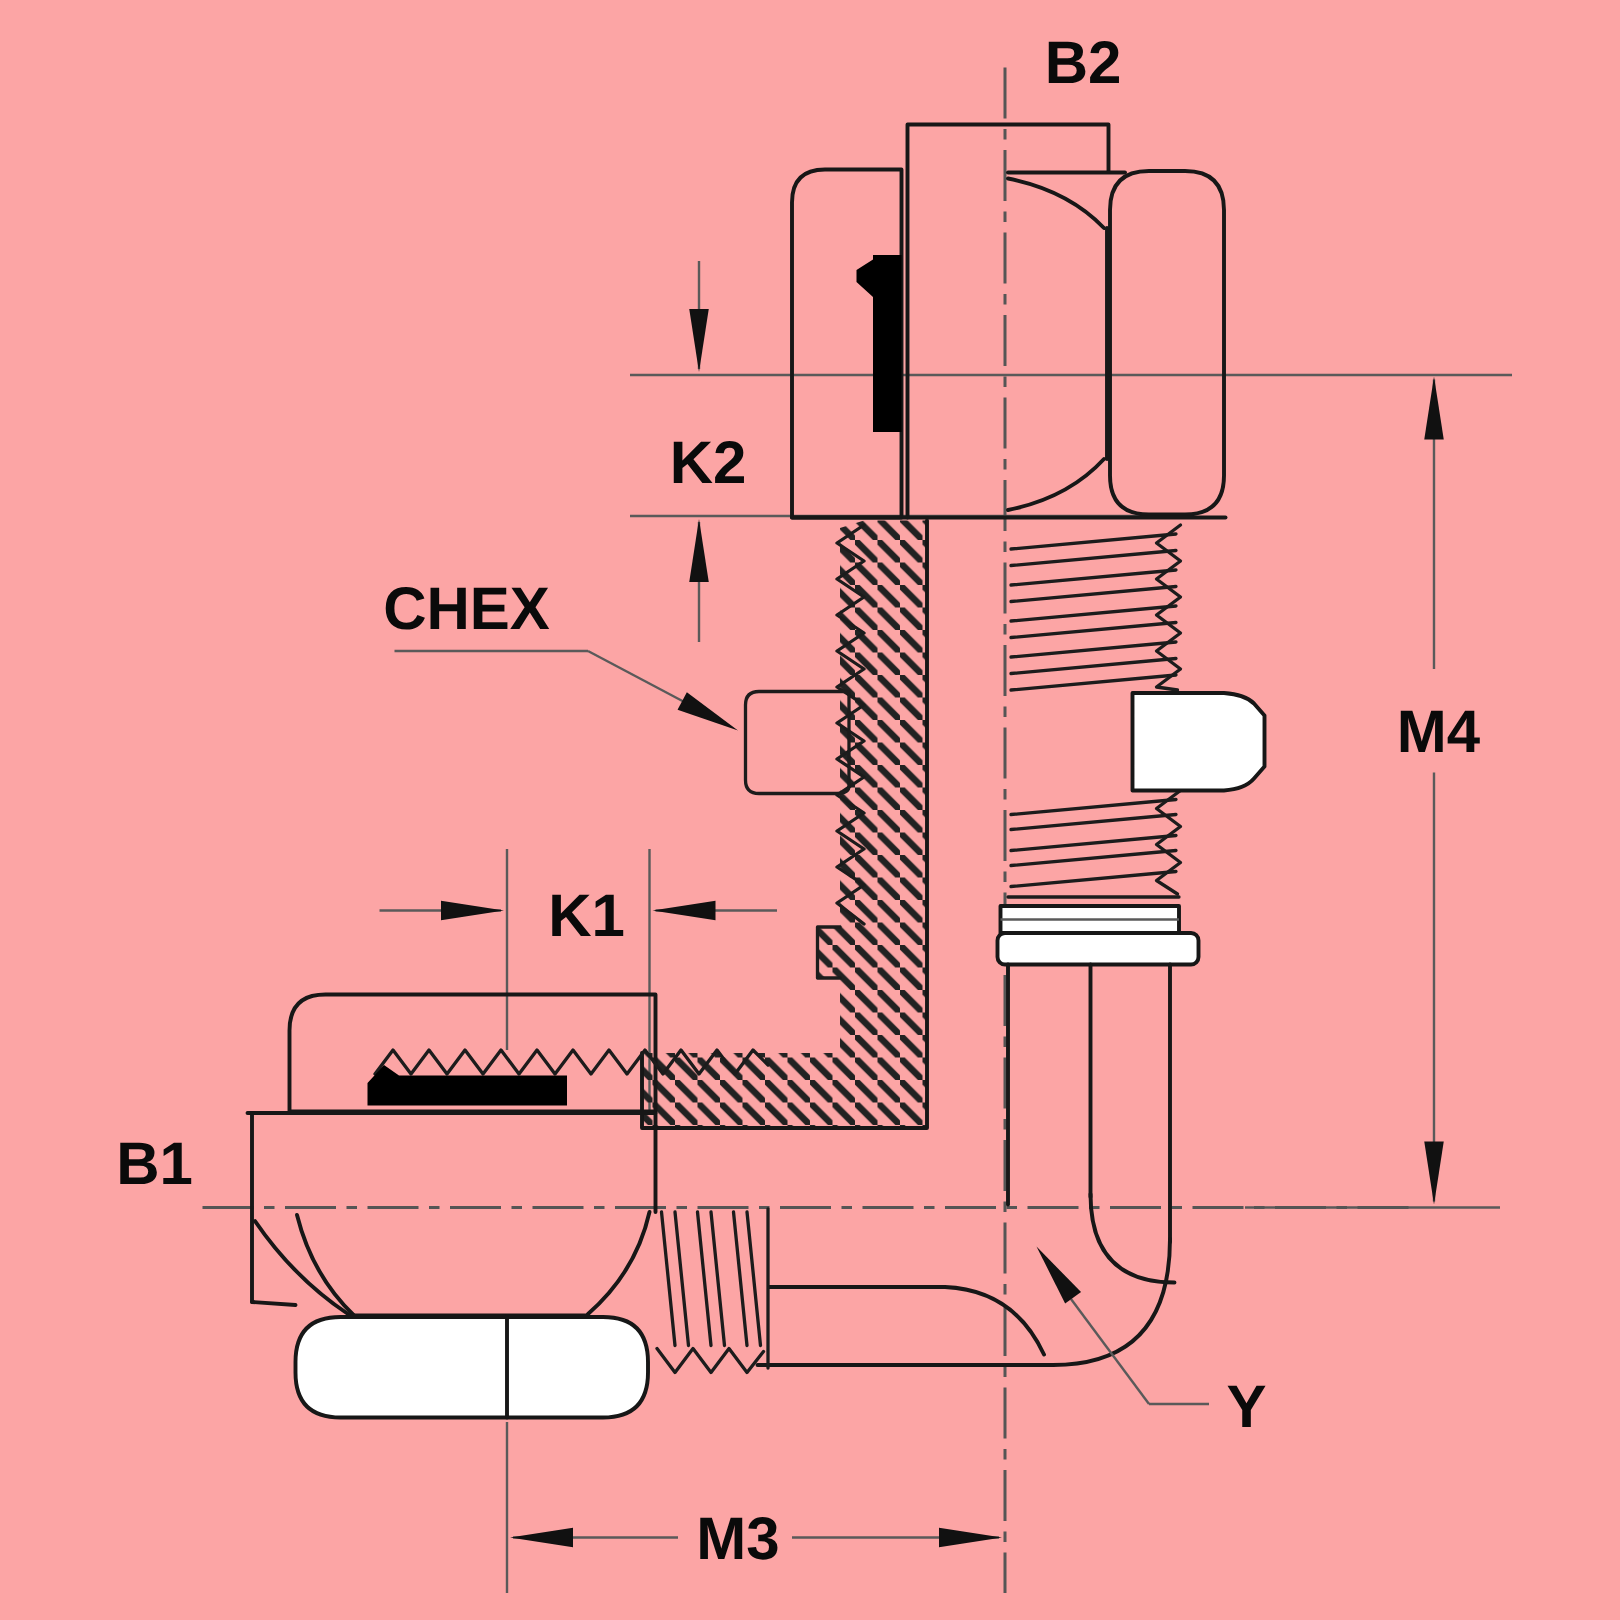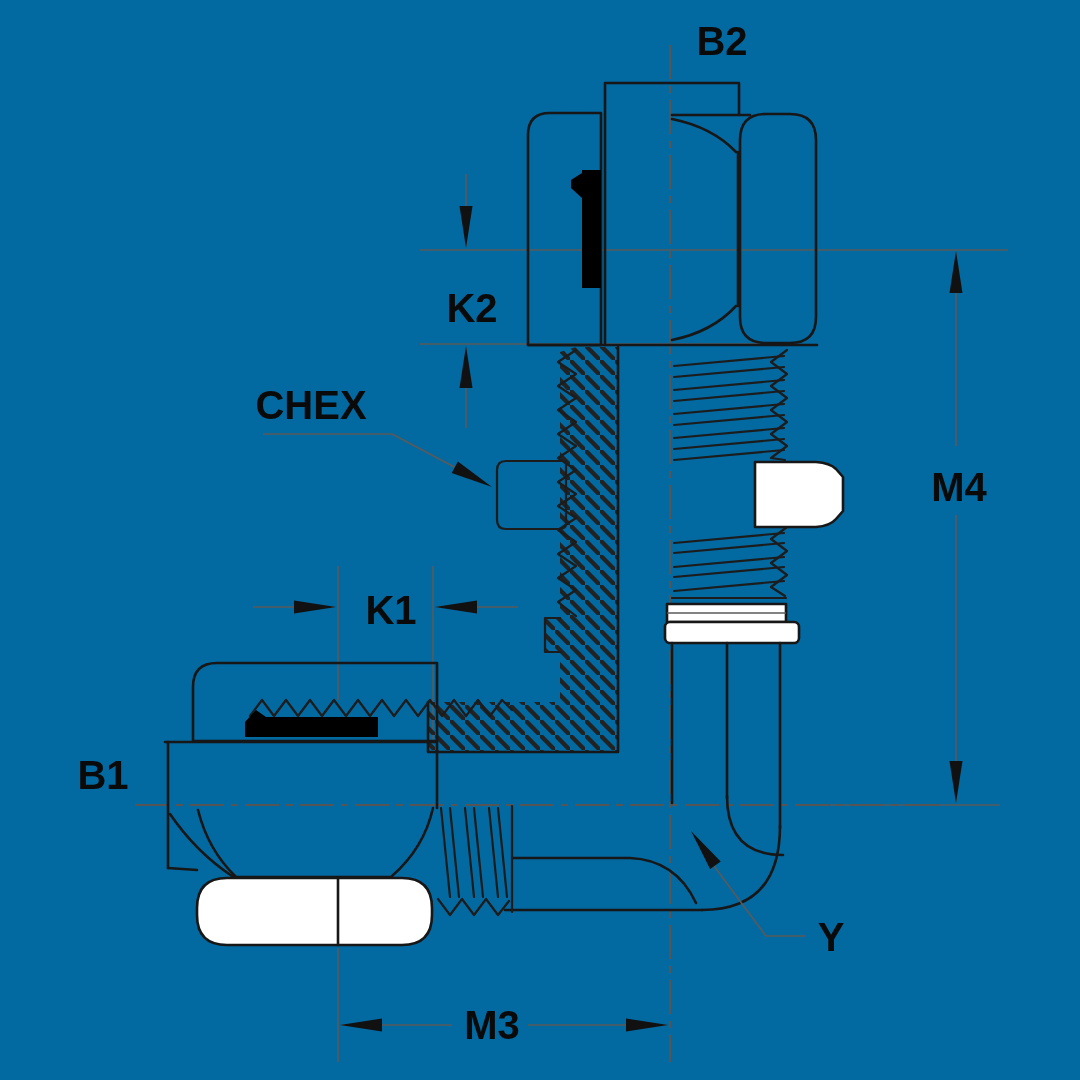--- a/index.html
+++ b/index.html
@@ -1,16 +1,16 @@
 <!DOCTYPE html>
 <html><head>
 <meta charset="utf-8">
 <style>
   html,body{margin:0;padding:0;background:#fff;}
-  #stage{position:relative;width:1080px;height:1080px;background:#0369a1;overflow:hidden;
+  #stage{position:relative;width:1080px;height:1080px;background:#fca5a5;overflow:hidden;
          font-family:"Liberation Sans", sans-serif;}
   svg{position:absolute;left:0;top:0;}
   text{font-family:"Liberation Sans", sans-serif;font-weight:bold;font-size:40px;fill:#0a0a0a;}
   .outline{fill:none;stroke:#171717;stroke-width:2.6;stroke-linejoin:round;stroke-linecap:round;}
   .detail{fill:none;stroke:#1c1c1c;stroke-width:2.2;stroke-linejoin:round;stroke-linecap:round;}
   .thin{fill:none;stroke:#5a5a5a;stroke-width:1.6;}
   .cline{fill:none;stroke:#555;stroke-width:2;stroke-dasharray:34 7 7 7;}
   .ah{fill:#111;stroke:none;}
   .whitefill{fill:#ffffff;stroke:#171717;stroke-width:2.6;stroke-linejoin:round;}
 </style>

